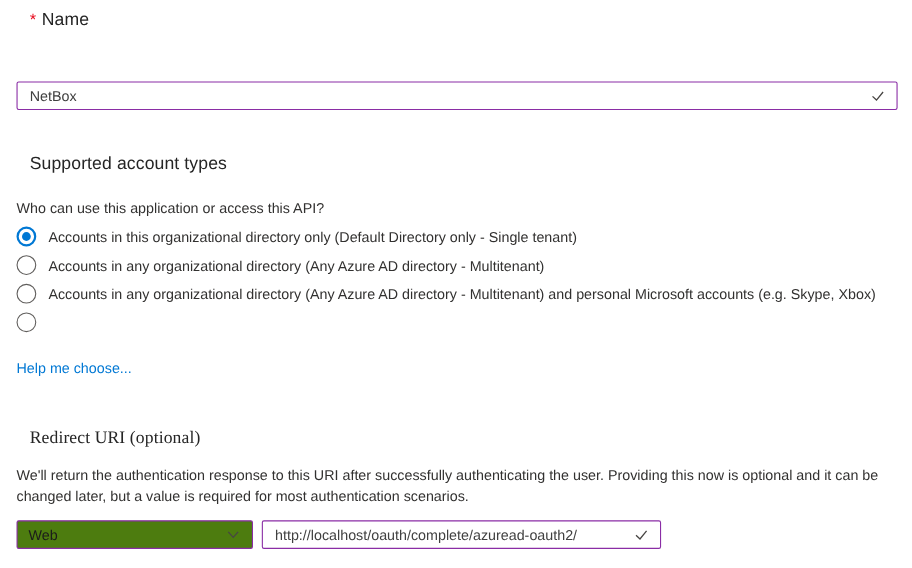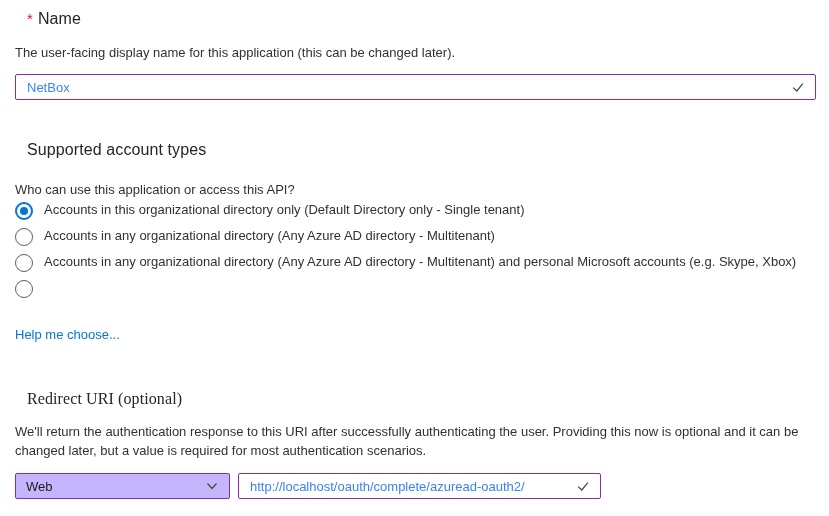--- a/index.html
+++ b/index.html
@@ -5,60 +5,59 @@
   * { margin:0; padding:0; box-sizing:border-box; }
   html,body { width:829px; height:516px; background:#ffffff; overflow:hidden; }
   body { font-family:"Liberation Sans", sans-serif; color:#323130; }
   .page { position:relative; width:829px; height:516px; background:#ffffff; }
 
   .section-title { position:absolute; left:27px; font-size:16px; font-weight:400; color:#252525; letter-spacing:0.1px; }
   .req-star { color:#e81123; margin-right:5px; font-size:15px; }
   .helper-text { position:absolute; left:15px; font-size:13px; color:#323130; line-height:19px; }
 
   .text-input-wrap { position:absolute; border:1px solid #8a2da5; border-radius:2px; background:#fff; display:flex; align-items:center; }
-  .text-input-wrap input { flex:1; border:none; outline:none; background:transparent; font-family:"Liberation Sans", sans-serif; font-size:13px; color:#3b82f6; padding:0 6px 0 11px; height:100%; }
+  .text-input-wrap input { flex:1; border:none; outline:none; background:transparent; font-family:"Liberation Sans", sans-serif; font-size:13px; color:#404040; padding:0 6px 0 11px; height:100%; }
   .valid-check { flex:0 0 auto; margin-right:9px; display:flex; align-items:center; }
 
   #name-title { top:10px; }
   #name-desc { top:43px; }
   #name-input-wrap { left:15px; top:74px; width:801px; height:26px; }
 
   #sat-title { top:141px; }
   #sat-question { top:180px; }
 
   .options { position:absolute; left:15px; top:202px; }
-  .option { display:flex; height:26px; cursor:pointer; }
+  .option { display:flex; align-items:center; height:26px; cursor:pointer; }
   .radio-outer { width:18px; height:18px; border:1px solid #605e5c; border-radius:50%; background:#fff; display:flex; align-items:center; justify-content:center; flex:0 0 auto; }
   .option.selected .radio-outer { border:2px solid #0078d4; }
   .radio-dot { width:8px; height:8px; border-radius:50%; background:#0078d4; display:none; }
   .option.selected .radio-dot { display:block; }
   .option-label { margin-left:11px; font-size:13px; color:#323130; white-space:nowrap; }
 
   #help-link { position:absolute; left:15px; top:327px; font-size:13px; color:#0078d4; text-decoration:none; cursor:pointer; }
 
   #ru-title { top:390px;font-family:Liberation Serif, serif; }
   #ru-desc { top:422px; width:802px; }
 
-  #platform-select { position:absolute; left:15px; top:473px; width:215px; height:26px; border:1px solid #8a2da5; border-radius:2px; background:#c4b5fd; display:flex; align-items:center; cursor:pointer; }
+  #platform-select { position:absolute; left:15px; top:473px; width:215px; height:26px; border:1px solid #8a2da5; border-radius:2px; background:#4d7c0f; display:flex; align-items:center; cursor:pointer; }
   #platform-select .select-value { flex:1; font-size:13px; color:#1b1b1b; padding-left:10px; }
   #platform-select .chevron { flex:0 0 auto; margin-right:10px; display:flex; align-items:center; }
 
   #uri-input-wrap { left:238px; top:473px; width:363px; height:26px; }
 
   svg.icon { display:block; }
 </style>
 </head>
 <body>
 
 <div class="page">
 
   <div class="section-title" id="name-title">
     <span class="req-star">*</span><span>Name</span>
   </div>
-  <div class="helper-text" id="name-desc">The user-facing display name for this application (this can be changed later).</div>
   <div class="text-input-wrap" id="name-input-wrap">
     <input type="text" value="NetBox" style="">
     <span class="valid-check">
       <svg class="icon" width="16" height="16" viewBox="0 0 16 16">
           <path d="M3.2 8.6 L6.8 12 L12.8 4.6" fill="none" stroke="#484644" stroke-width="1.2"></path>
         </svg>
     </span>
   </div>
 
   <div class="section-title" id="sat-title">Supported account types</div>

